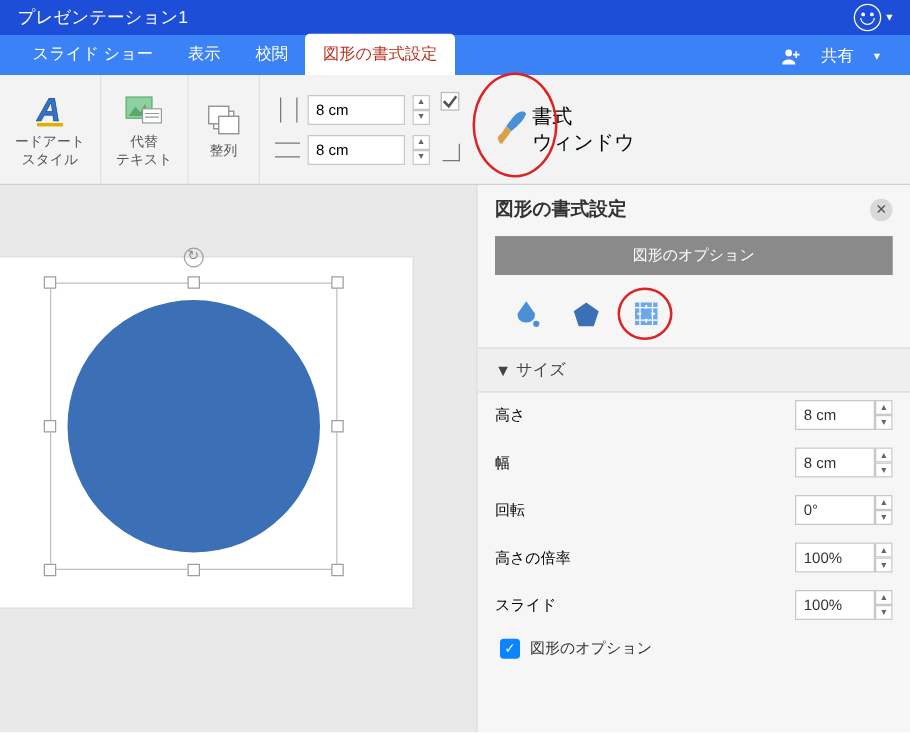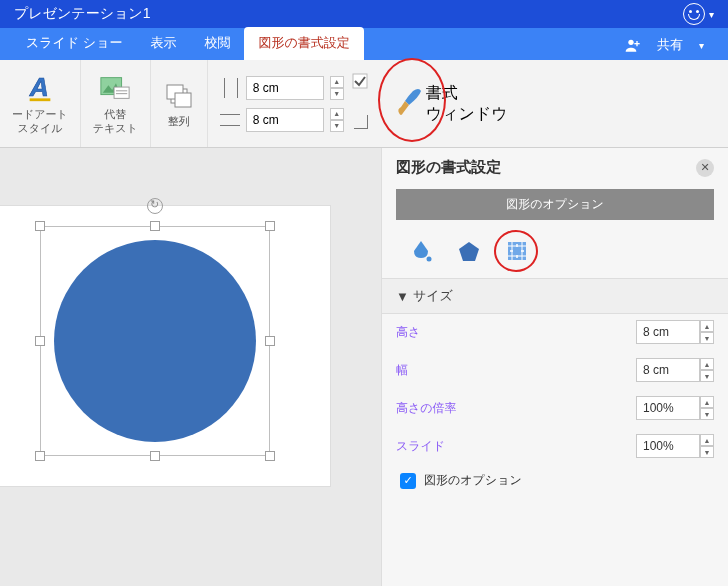--- a/index.html
+++ b/index.html
@@ -61,21 +61,21 @@
 .pane-head .spacer { flex:1; }
 .close-x { width:18px;height:18px;border-radius:50%;background:#d9d9d9;display:flex;align-items:center;justify-content:center;font-size:11px;color:#555; }
 .segment { display:flex; margin:4px 14px 10px; }
 .seg-btn { flex:1; text-align:center; padding:6px 10px; font-size:12px; background:#fff; border:1px solid #c5c5c5; }
 .seg-btn.active { background:#8a8a8a; color:#fff; border-color:#8a8a8a; }
 .iconrow { display:flex; gap:22px; padding: 8px 26px 14px; align-items:center; position:relative; }
 .picon { width:26px;height:26px; display:flex;align-items:center;justify-content:center; }
 .section-h { padding:8px 14px; font-size:13px; color:#444; display:flex; align-items:center; gap:4px; background:#efefef; border-top:1px solid #ddd;border-bottom:1px solid #ddd;}
 .form { padding: 6px 14px; display:flex; flex-direction:column; gap:14px; }
 .frow { display:flex; align-items:center; }
-.frow label { font-size:12px; color:#8b5cf6; width:150px; }
+.frow label { font-size:12px; color:#000000; width:150px; }
 .valwrap { margin-left:auto; display:flex; }
 .valbox { width:64px;height:24px;background:#fff;border:1px solid #c8c8c8;padding:0 6px;font-size:12px;display:flex;align-items:center; }
 .bluechk { width:16px;height:16px;background:#0a84ff;border-radius:3px;display:flex;align-items:center;justify-content:center;color:#fff;font-size:11px;margin-right:8px;}
 .graychk { width:15px;height:15px;border:1px solid #bbb;background:#fff;margin-right:8px;}
 </style>
 </head>
 <body>
 
 <div class="titlebar">
   <span class="title">プレゼンテーション1</span>
@@ -249,20 +249,30 @@
         <label>幅</label>
         <div class="valwrap">
             <div class="valbox">8 cm</div>
             <div class="stepper">
               <div>▲</div>
               <div>▼</div>
             </div>
           </div>
       </div>
       <div class="frow">
+        <label>回転</label>
+        <div class="valwrap">
+            <div class="valbox">0°</div>
+            <div class="stepper">
+              <div>▲</div>
+              <div>▼</div>
+            </div>
+          </div>
+      </div>
+      <div class="frow">
         <label>高さの倍率</label>
         <div class="valwrap">
             <div class="valbox">100%</div>
             <div class="stepper">
               <div>▲</div>
               <div>▼</div>
             </div>
           </div>
       </div>
       <div class="frow">

